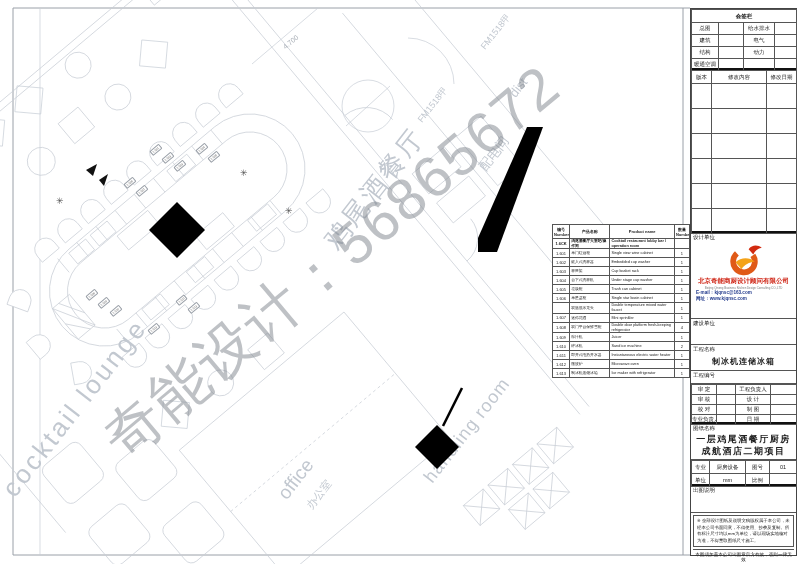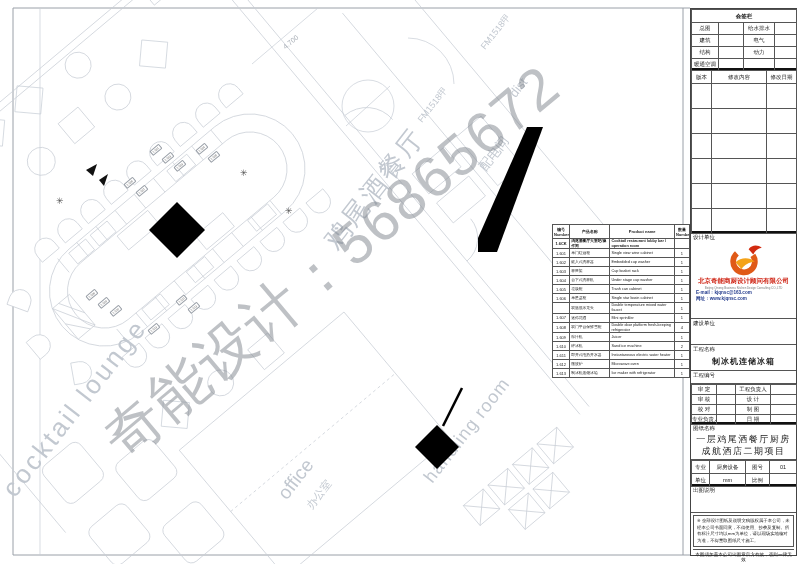--- a/index.html
+++ b/index.html
@@ -41,21 +41,21 @@
   .t-appr td{height:9px;}
   .t-meta td{height:12px;}
   .seclabel{font-size:5.5px;text-align:left;padding:1px 2px;color:#222;}
   .design{display:flex;flex-direction:column;align-items:center;}
   .logo{margin:1px auto 0;}
   .company-cn{font-size:6.5px;font-weight:bold;color:#cf2414;text-align:center;width:100%;}
   .company-en{font-size:3.2px;color:#777;text-align:center;width:100%;transform:scale(.9);}
   .contact{font-size:4.6px;font-weight:bold;color:#223a8c;text-align:left;width:100%;
            padding-left:5px;box-sizing:border-box;line-height:1.4;}
   .projname{font-size:8px;font-weight:bold;text-align:center;margin-top:2px;letter-spacing:1px;}
-  .dwgline{font-size:9px;font-weight:normal;text-align:center;letter-spacing:1.5px;line-height:12px;}
+  .dwgline{font-size:9px;font-weight:bold;text-align:center;letter-spacing:1.5px;line-height:12px;}
   .notes{font-size:4.4px;line-height:1.5;text-align:left;padding:2px 3px;color:#222;border:0.5px solid #555;margin:2px;}
   .stamp{font-size:4.6px;text-align:center;border-top:0.5px solid #555;margin:0 2px;padding-top:2px;}
 </style>
 </head>
 <body>
 
 <div class="page">
 
   <svg class="lyr" width="690" height="564" viewBox="0 0 690 564">
     <defs>

